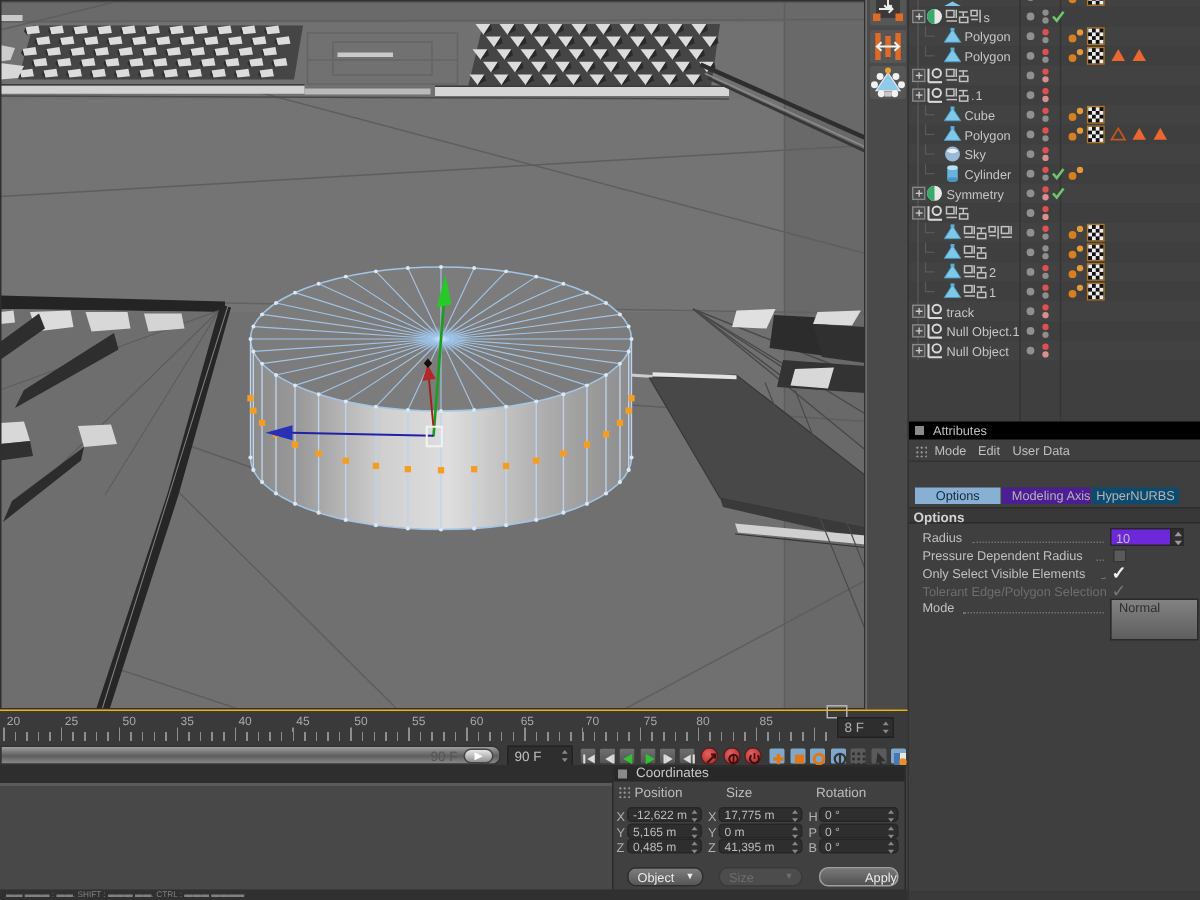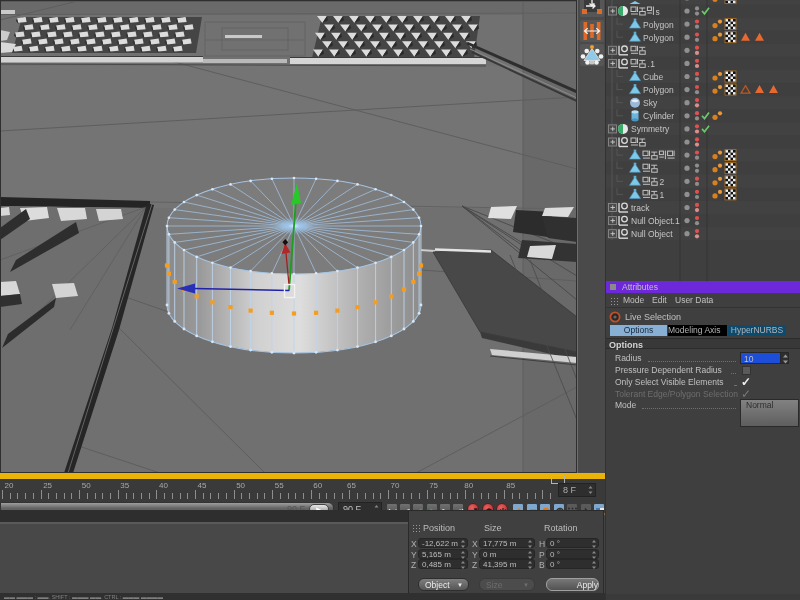--- a/index.html
+++ b/index.html
@@ -875,46 +875,39 @@
           <line x1="13" y1="238.2" x2="22" y2="238.2"></line>
         </g>
         <circle cx="18.5" cy="232.2" r="2.8" fill="none" stroke="#d8d8d8" stroke-width="1.3"></circle>
         <text x="25" y="237.2" font-size="8.5" fill="#c6c6c6">Null Object</text>
         <circle cx="81" cy="233.7" r="2.6" fill="#909090"></circle>
         <circle cx="91" cy="231.1" r="2.1" fill="#e05050"></circle>
         <circle cx="91" cy="236.3" r="2.1" fill="#d98f8f"></circle>
       </svg>
     </div>
 <div class="abs" style="left:605px;top:281px;width:195px;height:319px;background:#3f3f3f;border-left:1px solid #323232;font-size:8.5px;color:#c0c0c0">
-      <div class="abs" style="left:0;top:0;width:195px;height:12px;background:#6d28d9">
+      <div class="abs" style="left:0;top:0;width:195px;height:12px;background:#000000">
         <div class="abs" style="left:4px;top:3px;width:6px;height:6px;background:#8a8a8a"></div>
         <div class="abs" style="left:16px;top:1px">Attributes</div>
       </div>
       <div class="abs" style="left:0;top:12px;width:195px;height:15px;border-bottom:1px solid #333">
         <div class="abs" style="left:4px;top:4px;width:8px;height:8px;background-image:radial-gradient(#999 30%,transparent 32%);background-size:3px 3px"></div>
         <div class="abs" style="left:17px;top:2px">Mode</div>
         <div class="abs" style="left:46px;top:2px">Edit</div>
         <div class="abs" style="left:69px;top:2px">User Data</div>
       </div>
-      <div class="abs" style="left:0;top:27px;width:195px;height:16px">
-        <svg width="14" height="14" style="position:absolute;left:2px;top:2px">
-          <circle cx="7" cy="7" r="4.6" fill="#282828" stroke="#c05028" stroke-width="1.8"></circle>
-          <circle cx="7" cy="7" r="1.6" fill="#666"></circle>
-        </svg>
-        <div class="abs" style="left:19px;top:4px;font-size:9px">Live Selection</div>
-      </div>
       <div class="abs" style="left:4px;top:44px;width:57px;height:11px;background:#88b0d4;color:#16283c;text-align:center;line-height:11px">Options</div>
-      <div class="abs" style="left:62px;top:44px;width:59px;height:11px;background:#000000;text-align:left;line-height:11px;color:#b4b4b4">Modeling Axis</div>
+      <div class="abs" style="left:62px;top:44px;width:59px;height:11px;background:#4c1d95;text-align:right;line-height:11px;color:#b4b4b4">Modeling Axis</div>
       <div class="abs" style="left:122px;top:44px;width:58px;height:11px;background:#0c4a6e;text-align:center;line-height:11px;color:#b4b4b4">HyperNURBS</div>
       <div class="abs" style="left:0;top:57px;width:195px;height:11px;background:#383838;border-top:1px solid #2c2c2c;border-bottom:1px solid #2c2c2c">
         <div class="abs" style="left:3px;top:1px;font-weight:bold;color:#d2d2d2;font-size:9px">Options</div>
       </div>
       <div class="abs" style="left:9px;top:72px">Radius</div>
       <div class="abs" style="left:42px;top:80px;width:88px;height:1px;border-bottom:1px dotted #707070"></div>
-      <div class="abs" style="left:134px;top:71px;width:40px;height:12px;background:#1d4ed8;border:1px solid #272727;border-right:none">
+      <div class="abs" style="left:134px;top:71px;width:40px;height:12px;background:#6d28d9;border:1px solid #272727;border-right:none">
         <span style="position:absolute;left:3px;top:1px">10</span>
       </div>
       <div class="abs" style="left:174px;top:71px;width:9px;height:12px;background:#2e2e2e;border:1px solid #272727"><svg width="9" height="12">
           <polygon points="4.5,1.5 7,4.5 2,4.5" fill="#999"></polygon>
           <polygon points="4.5,10.5 7,7.5 2,7.5" fill="#999"></polygon>
         </svg></div>
       <div class="abs" style="left:9px;top:84px">Pressure Dependent Radius</div>
       <div class="abs" style="left:125px;top:92px;width:5px;height:1px;border-bottom:1px dotted #707070"></div>
       <div class="abs" style="left:136px;top:85px;width:9px;height:9px;background:#5a5a5a;border:1px solid #333"></div>
       <div class="abs" style="left:9px;top:96px">Only Select Visible Elements</div>
@@ -922,21 +915,21 @@
       <div class="abs" style="left:135px;top:94px;color:#f0f0f0;font-size:12px;font-weight:bold">✓</div>
       <div class="abs" style="left:9px;top:108px;color:#6e6e6e">Tolerant Edge/Polygon Selection</div>
       <div class="abs" style="left:135px;top:106px;color:#787878;font-size:12px">✓</div>
       <div class="abs" style="left:9px;top:119px">Mode</div>
       <div class="abs" style="left:36px;top:127px;width:94px;height:1px;border-bottom:1px dotted #707070"></div>
       <div class="abs" style="left:134px;top:118px;width:59px;height:28px;background:linear-gradient(#828282,#5e5e5e);border:1px solid #2a2a2a;color:#2e2e2e">
         <span style="position:absolute;left:5px;top:0px">Normal</span>
       </div>
       <div class="abs" style="left:0;top:313px;width:195px;height:6px;background:#3a3a3a"></div>
     </div>
-<div class="abs" style="left:0;top:473px;width:605px;height:39px;background:#3a3a3a;border-top:6px solid #eab308">
+<div class="abs" style="left:0;top:473px;width:605px;height:39px;background:#3a3a3a;border-top:1px solid #eab308">
       <div class="abs" style="left:1.0px;top:2px;width:16px;text-align:center;font-size:8px;color:#a8a8a8">20</div>
       <div class="abs" style="left:39.6px;top:2px;width:16px;text-align:center;font-size:8px;color:#a8a8a8">25</div>
       <div class="abs" style="left:78.2px;top:2px;width:16px;text-align:center;font-size:8px;color:#a8a8a8">50</div>
       <div class="abs" style="left:116.8px;top:2px;width:16px;text-align:center;font-size:8px;color:#a8a8a8">35</div>
       <div class="abs" style="left:155.4px;top:2px;width:16px;text-align:center;font-size:8px;color:#a8a8a8">40</div>
       <div class="abs" style="left:194.0px;top:2px;width:16px;text-align:center;font-size:8px;color:#a8a8a8">45</div>
       <div class="abs" style="left:232.6px;top:2px;width:16px;text-align:center;font-size:8px;color:#a8a8a8">50</div>
       <div class="abs" style="left:271.2px;top:2px;width:16px;text-align:center;font-size:8px;color:#a8a8a8">55</div>
       <div class="abs" style="left:309.8px;top:2px;width:16px;text-align:center;font-size:8px;color:#a8a8a8">60</div>
       <div class="abs" style="left:340px;top:2px;width:16px;text-align:right;font-size:8px;color:#a8a8a8">65</div>
@@ -1025,20 +1018,24 @@
       <div class="abs" style="left:579.5px;top:24px;width:12px;height:12px;background:#5a5a5a;border:1px solid #3a3a3a;border-radius:2px"><svg width="12" height="12">
           <polygon points="4,1.5 9.5,7.5 6.5,7.5 8,11 6,11.5 4.8,8 3,9.5" fill="#2e2e2e"></polygon>
         </svg></div>
       <div class="abs" style="left:593.0px;top:24px;width:12px;height:12px;background:#7fa8cc;border:1px solid #3a3a3a;border-radius:2px"><svg width="12" height="12">
           <rect x="2" y="2" width="8" height="8" fill="#e8e8e8"></rect>
           <rect x="2" y="2" width="4" height="8" fill="#4878b0"></rect>
           <circle cx="8" cy="8" r="2.5" fill="#e89028"></circle>
         </svg></div>
     </div>
 <div class="abs" style="left:408px;top:510px;width:196px;height:85px;background:#404040;border:1px solid #2a2a2a;font-size:8.5px;color:#bcbcbc">
+      <div class="abs" style="left:0;top:0;width:194px;height:10px;background:#282828">
+        <div class="abs" style="left:3px;top:2px;width:6px;height:6px;background:#8a8a8a"></div>
+        <div class="abs" style="left:15px;top:-1px;font-size:9px;color:#c8c8c8">Coordinates</div>
+      </div>
       <div class="abs" style="left:3px;top:13px;width:8px;height:8px;background-image:radial-gradient(#999 30%,transparent 32%);background-size:3px 3px"></div>
       <div class="abs" style="left:14px;top:12px;font-size:9px">Position</div>
       <div class="abs" style="left:75px;top:12px;font-size:9px">Size</div>
       <div class="abs" style="left:135px;top:12px;font-size:9px">Rotation</div>
       <div class="abs" style="left:2px;top:28px;color:#b0b0b0">X</div>
       <div class="abs" style="left:9px;top:27px;width:50px;height:10px;background:#2e2e2e;border:1px solid #262626;border-radius:3px">
         <span style="position:absolute;left:3px;top:0;font-size:8px">-12,622 m</span>
         <svg width="6" height="10" style="position:absolute;right:1px;top:0">
           <polygon points="3,1 5,3.5 1,3.5" fill="#888"></polygon>
           <polygon points="3,9 5,6.5 1,6.5" fill="#888"></polygon>

